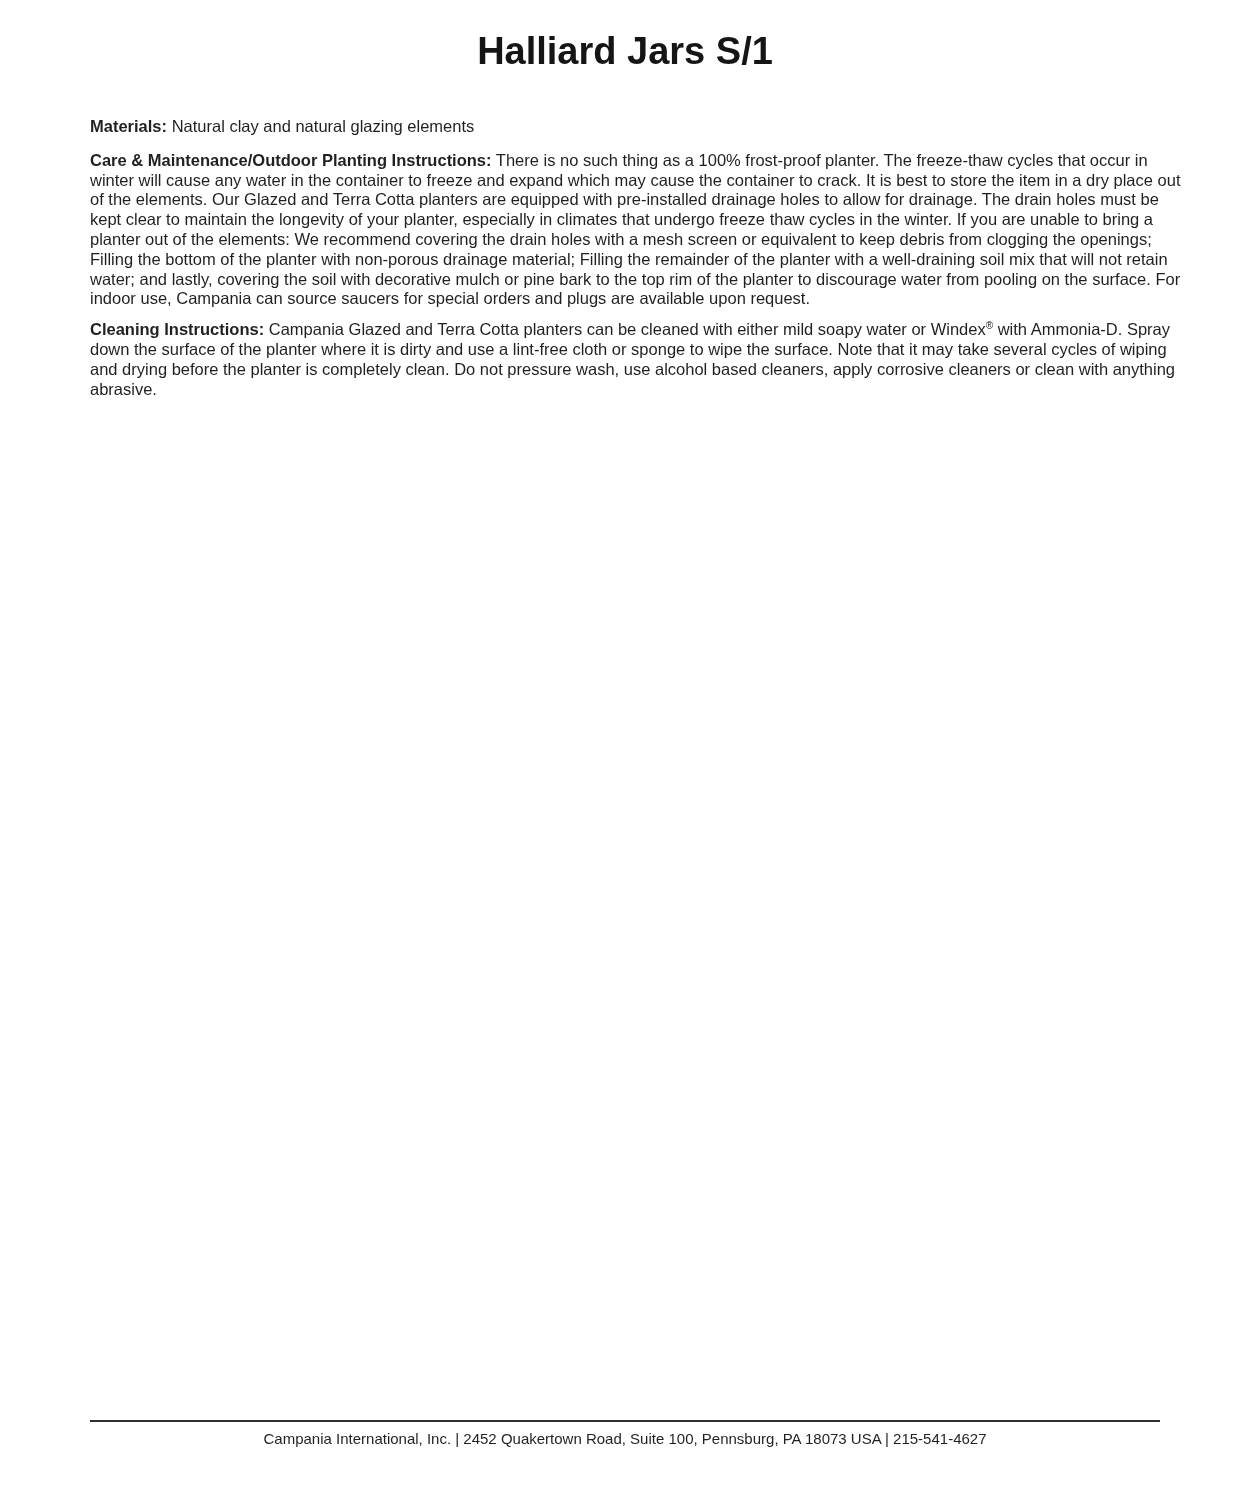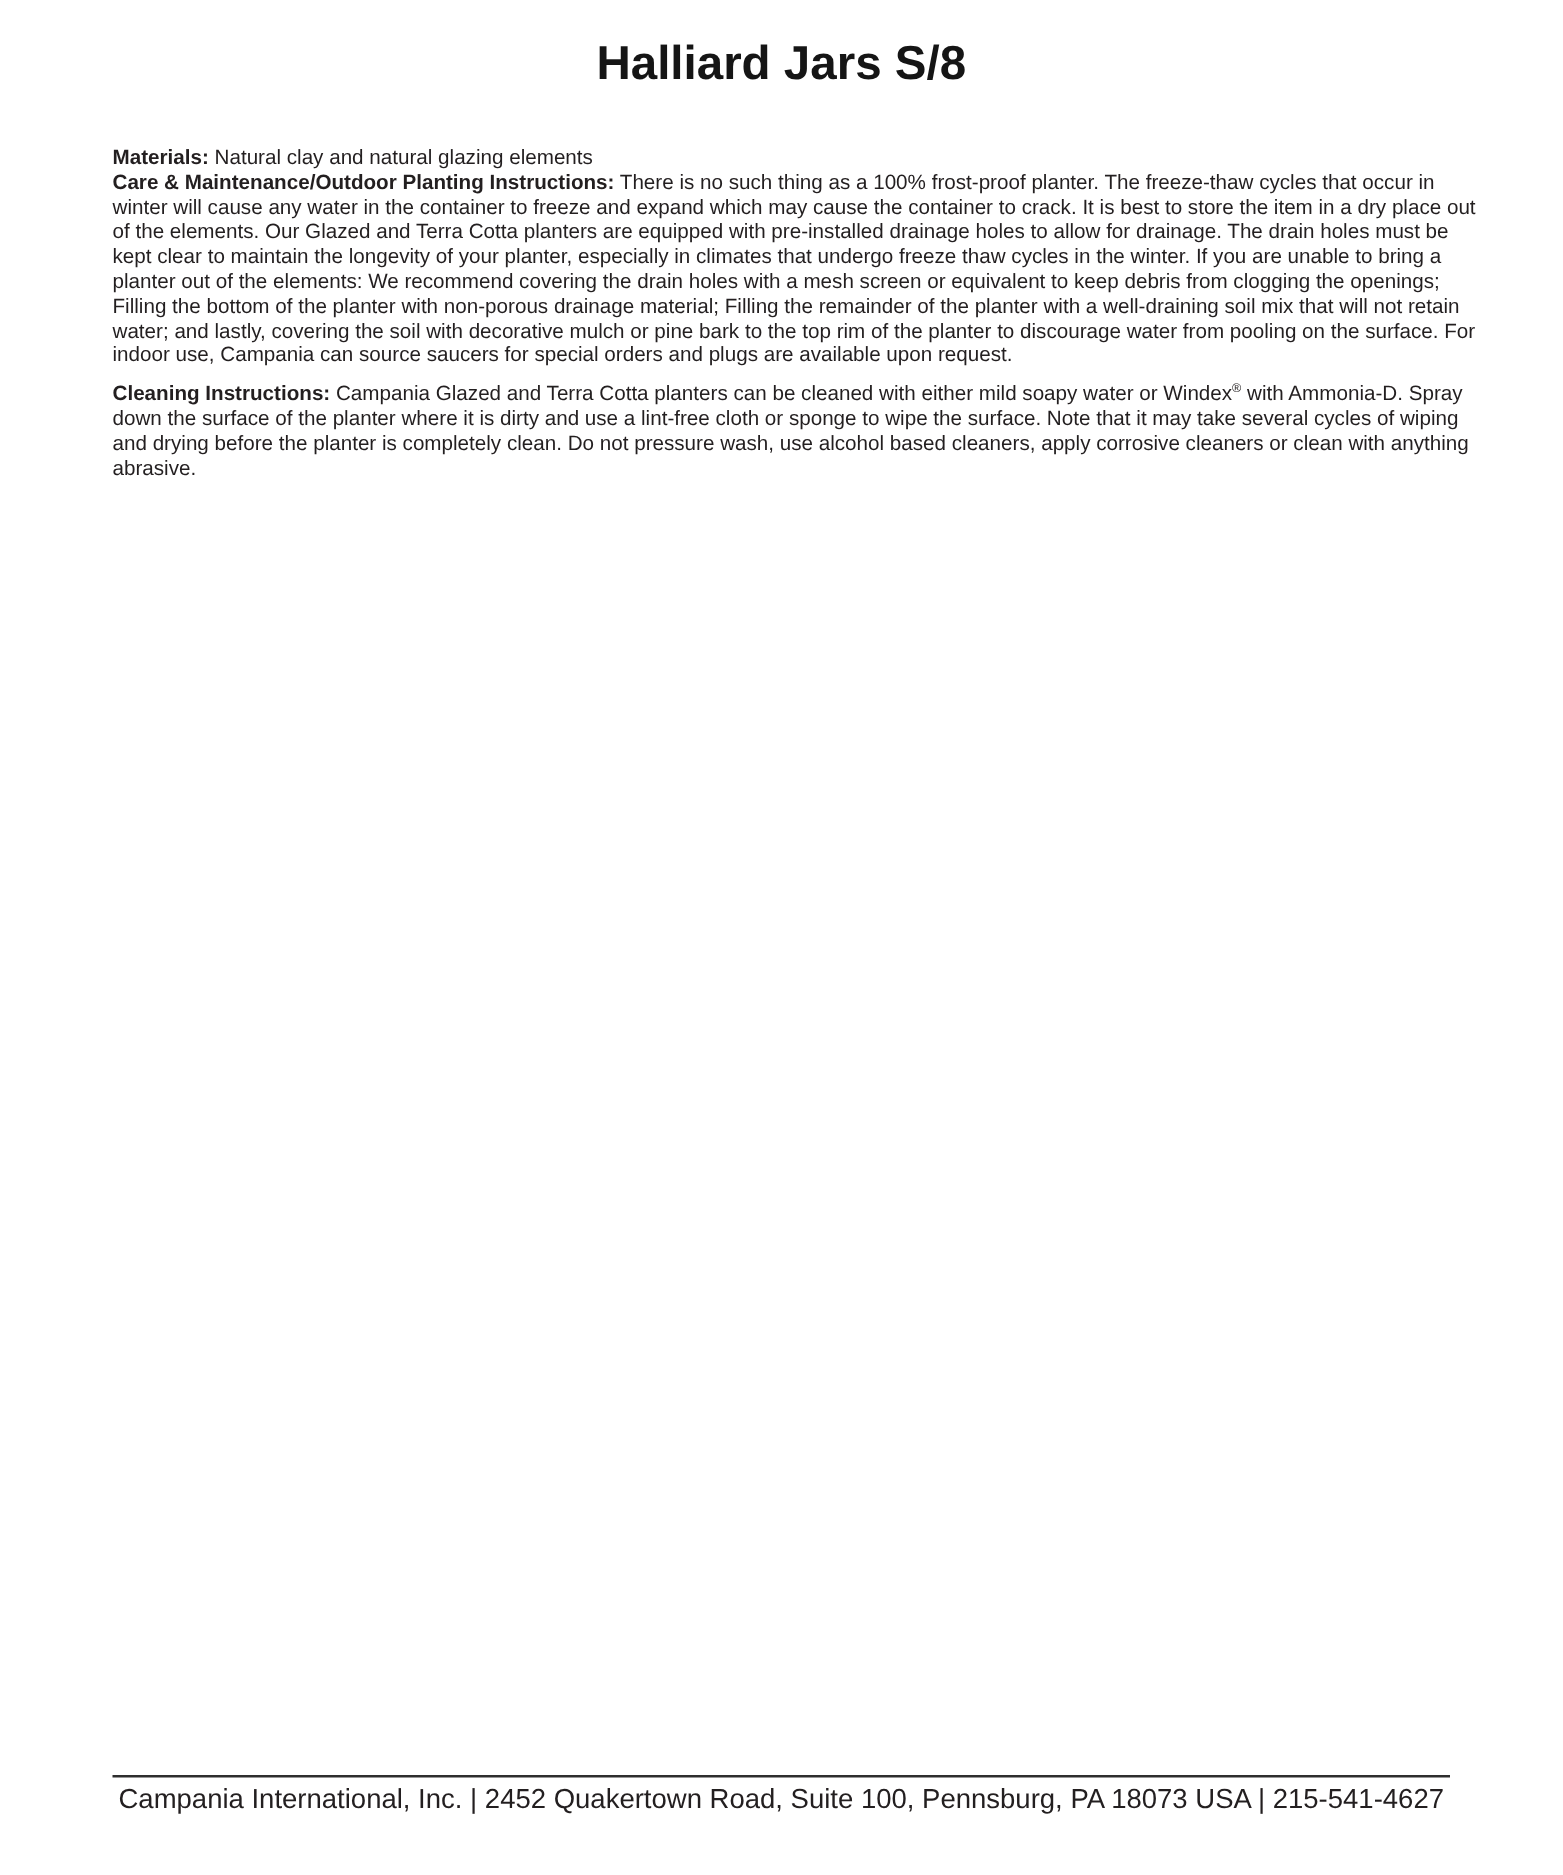--- a/index.html
+++ b/index.html
@@ -27,21 +27,21 @@
   .content {
     padding: 0 60px 0 90px;
   }
   .content p {
     font-size: 16.5px;
     line-height: 19.8px;
     text-align: left;
     color: #231f20;
   }
   p.materials-paragraph { margin-top: 43px; }
-  p.care-paragraph { }
+  p.care-paragraph { margin-top: 14px; }
   p.cleaning-paragraph { margin-top: 11px; }
   .content strong { font-weight: bold; }
   sup.reg {
     font-size: 10px;
     vertical-align: super;
     line-height: 0;
   }
   .footer {
     position: absolute;
     left: 0;
@@ -49,36 +49,36 @@
     width: 1250px;
     text-align: center;
   }
   .footer-rule {
     margin: 0 auto;
     width: 1070px;
     height: 2px;
     background: #2e2e2e;
   }
   .footer-line {
-    font-size: 22px;
+    font-size: 15px;
     line-height: 23px;
     color: #231f20;
   }
   .footer-line.first { margin-top: 5px; }
   a.footer-link {
     color: #2b74b8;
     text-decoration: underline;
   }
 </style>
 </head>
 <body>
 
 <div class="page">
 
-  <h1 class="doc-title">Halliard Jars S/8</h1>
+  <h1 class="doc-title">Halliard Jars S/1</h1>
 
   <div class="content">
 
     <p class="materials-paragraph"><strong>Materials:</strong>
       <span>Natural clay and natural glazing elements</span></p>
 
     <p class="care-paragraph"><strong>Care &amp; Maintenance/Outdoor Planting Instructions:</strong>
       <span>There is no such thing as a 100% frost-proof planter. The freeze-thaw cycles that occur in winter will cause any water in the container to freeze and expand which may cause the container to crack. It is best to store the item in a dry place out of the elements. Our Glazed and Terra Cotta planters are equipped with pre-installed drainage holes to allow for drainage. The drain holes must be kept clear to maintain the longevity of your planter, especially in climates that undergo freeze thaw cycles in the winter. If you are unable to bring a planter out of the elements: We recommend covering the drain holes with a mesh screen or equivalent to keep debris from clogging the openings; Filling the bottom of the planter with non-porous drainage material; Filling the remainder of the planter with a well-draining soil mix that will not retain water; and lastly, covering the soil with decorative mulch or pine bark to the top rim of the planter to discourage water from pooling on the surface. For indoor use, Campania can source saucers for special orders and plugs are available upon request.</span></p>
 
     <p class="cleaning-paragraph"><strong>Cleaning Instructions:</strong>

